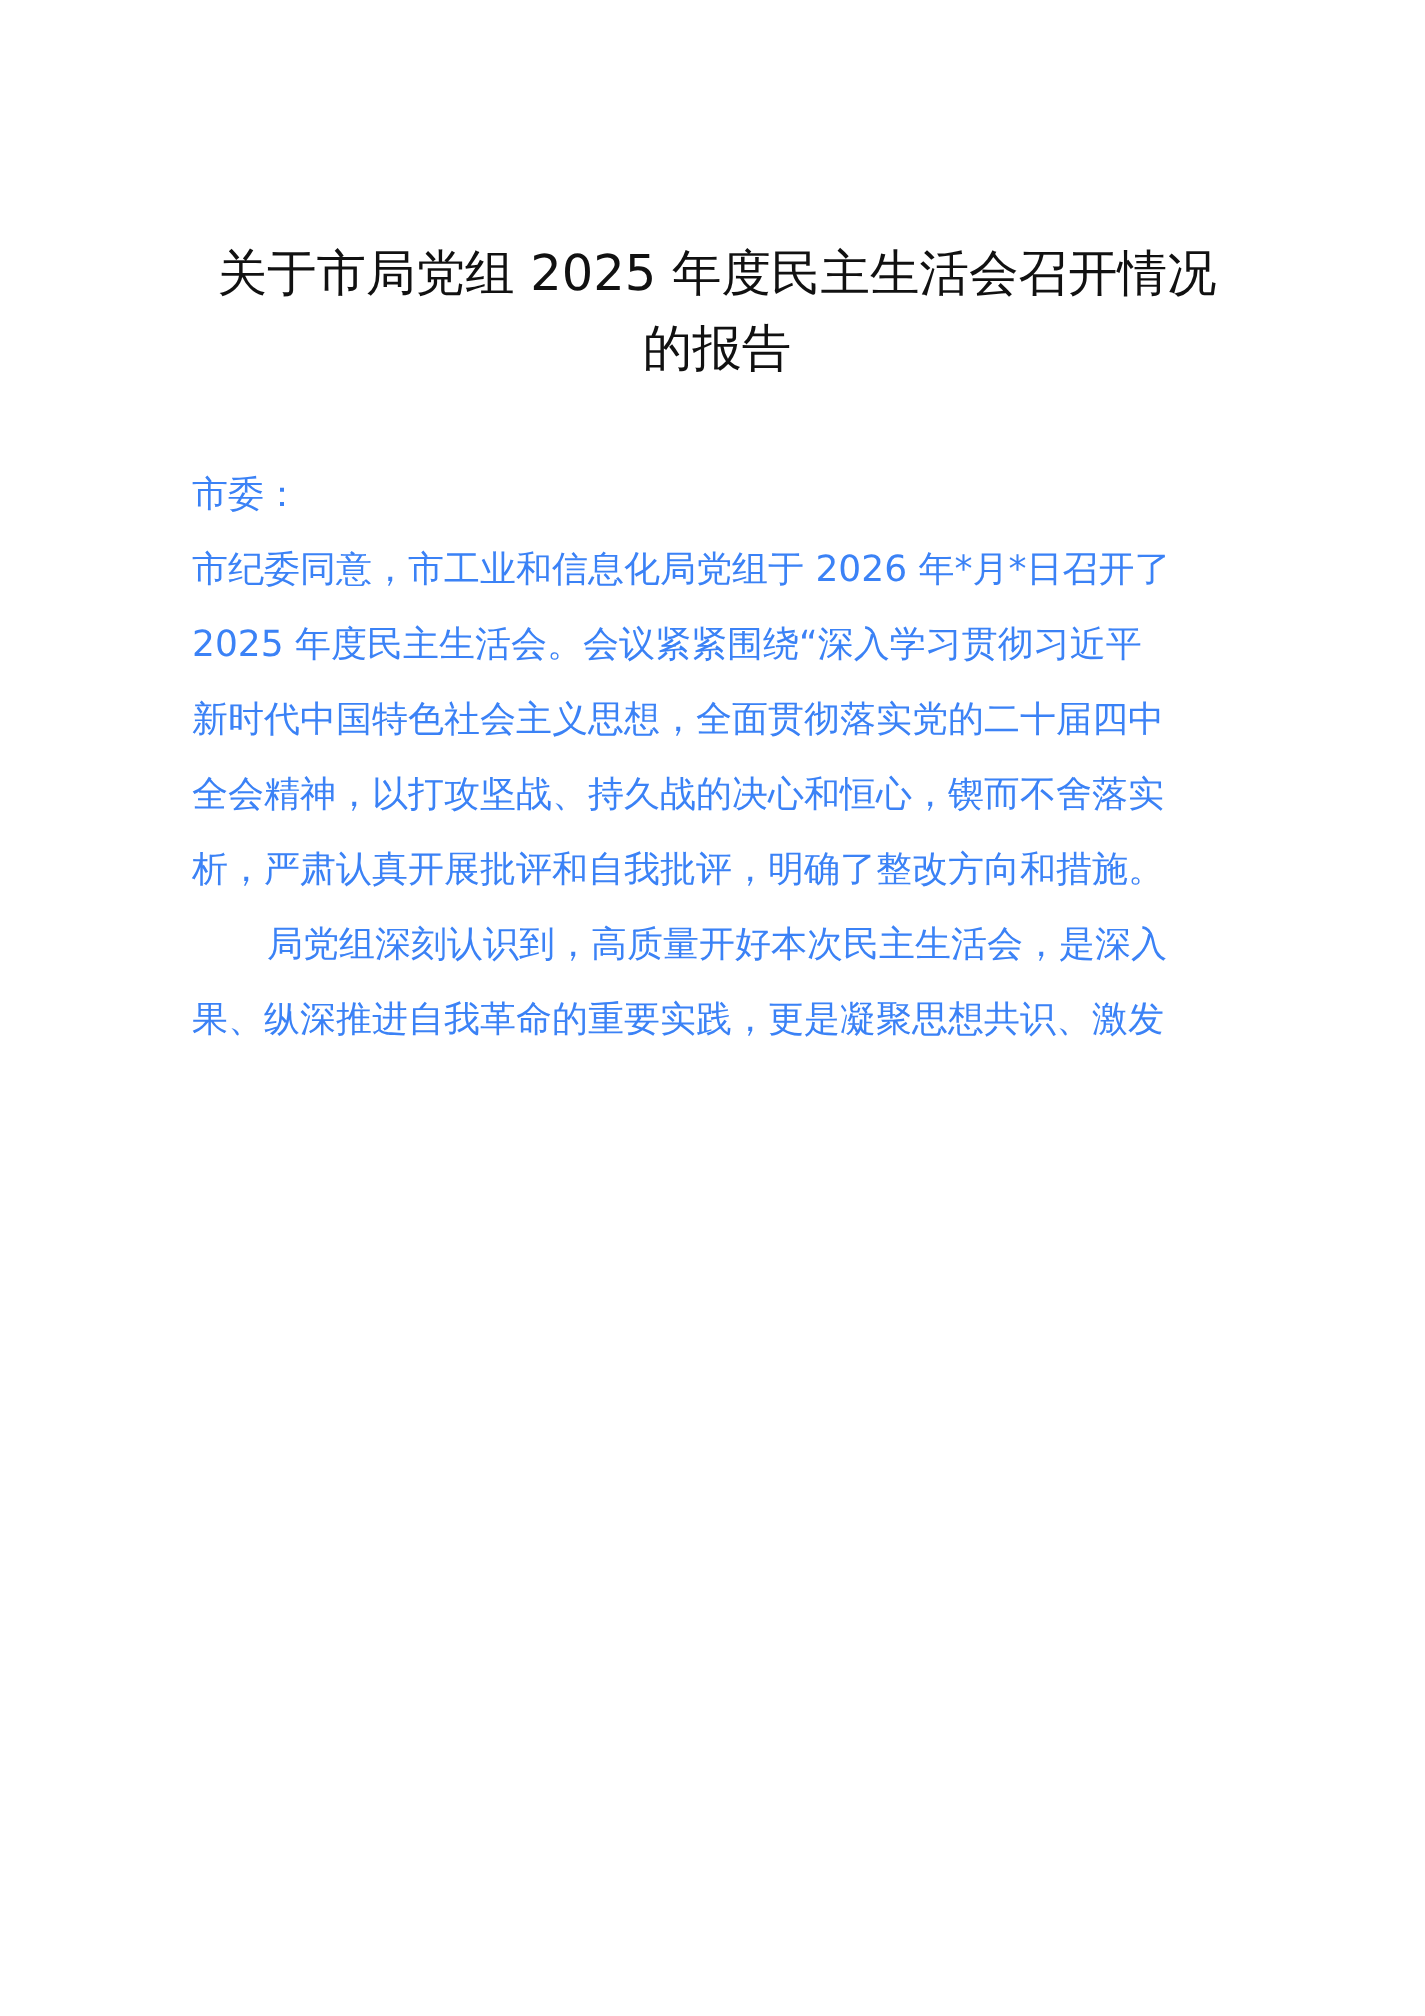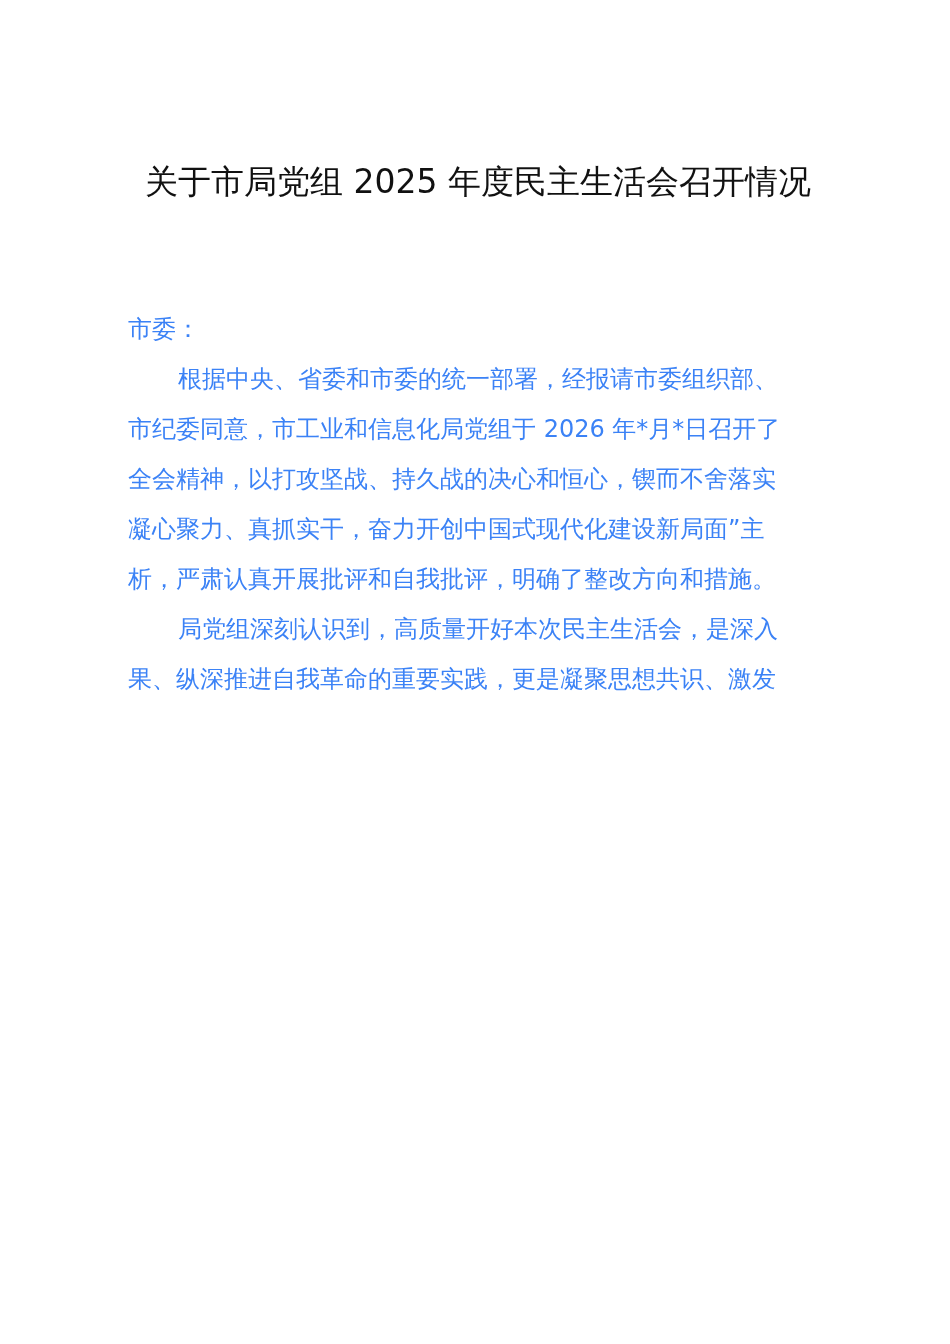--- a/index.html
+++ b/index.html
@@ -50,30 +50,31 @@
     }
     .indent { padding-left: 50px; }
   </style>
 </head>
 <body>
 
 <div class="page">
 
   <div class="title">
     <span class="line">关于市局党组 2025 年度民主生活会召开情况</span>
+    <span class="line">的报告</span>
   </div>
 
   <div class="body-text" style="top:304px;">
     <span class="line">市委：</span>
 
     <div>
-      <span class="line indent">根据中央、省委和市委的统一部署，经报请市委组织部、</span>
       <span class="line">市纪委同意，市工业和信息化局党组于 2026 年*月*日召开了</span>
+      <span class="line">2025 年度民主生活会。会议紧紧围绕“深入学习贯彻习近平</span>
+      <span class="line">新时代中国特色社会主义思想，全面贯彻落实党的二十届四中</span>
       <span class="line">全会精神，以打攻坚战、持久战的决心和恒心，锲而不舍落实</span>
-      <span class="line">凝心聚力、真抓实干，奋力开创中国式现代化建设新局面”主</span>
       <span class="line">析，严肃认真开展批评和自我批评，明确了整改方向和措施。</span>
     </div>
 
 
     <div>
       <span class="line indent">局党组深刻认识到，高质量开好本次民主生活会，是深入</span>
       <span class="line">果、纵深推进自我革命的重要实践，更是凝聚思想共识、激发</span>
     </div>
   </div>
 

